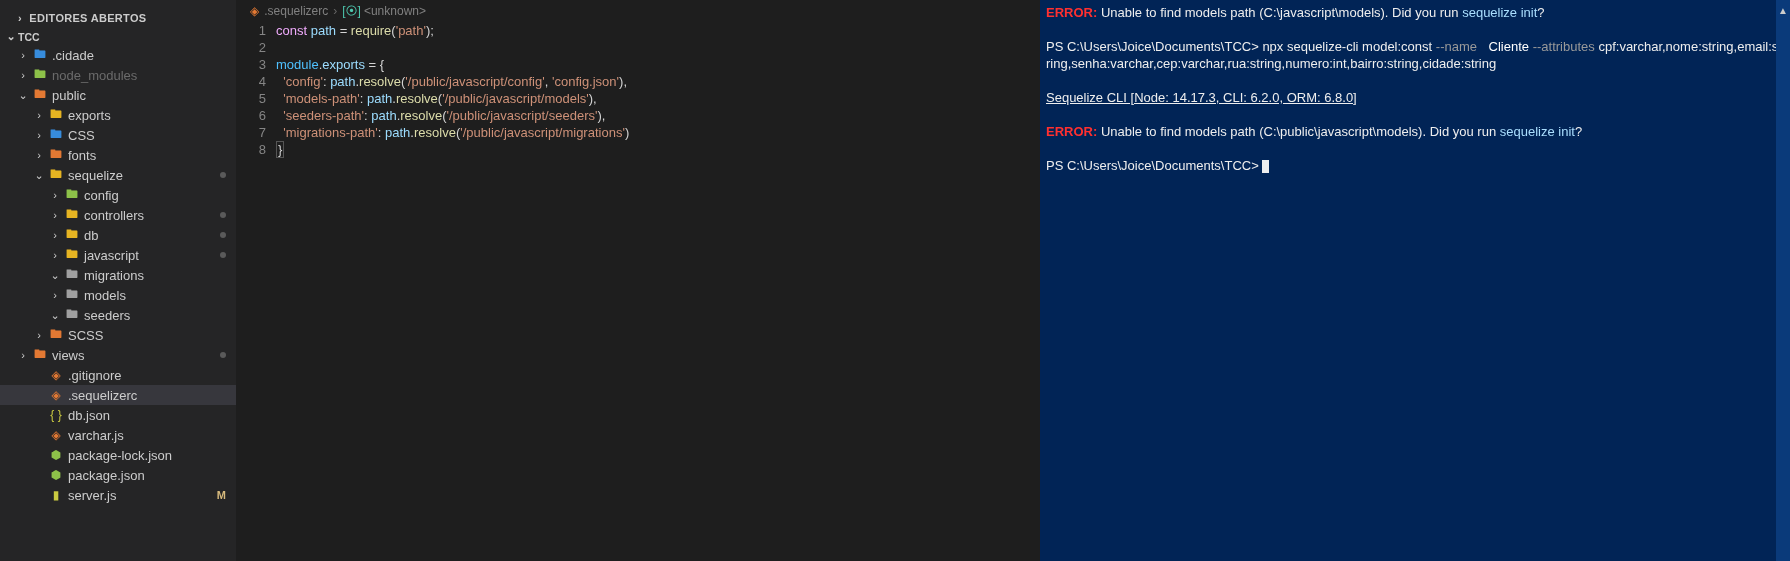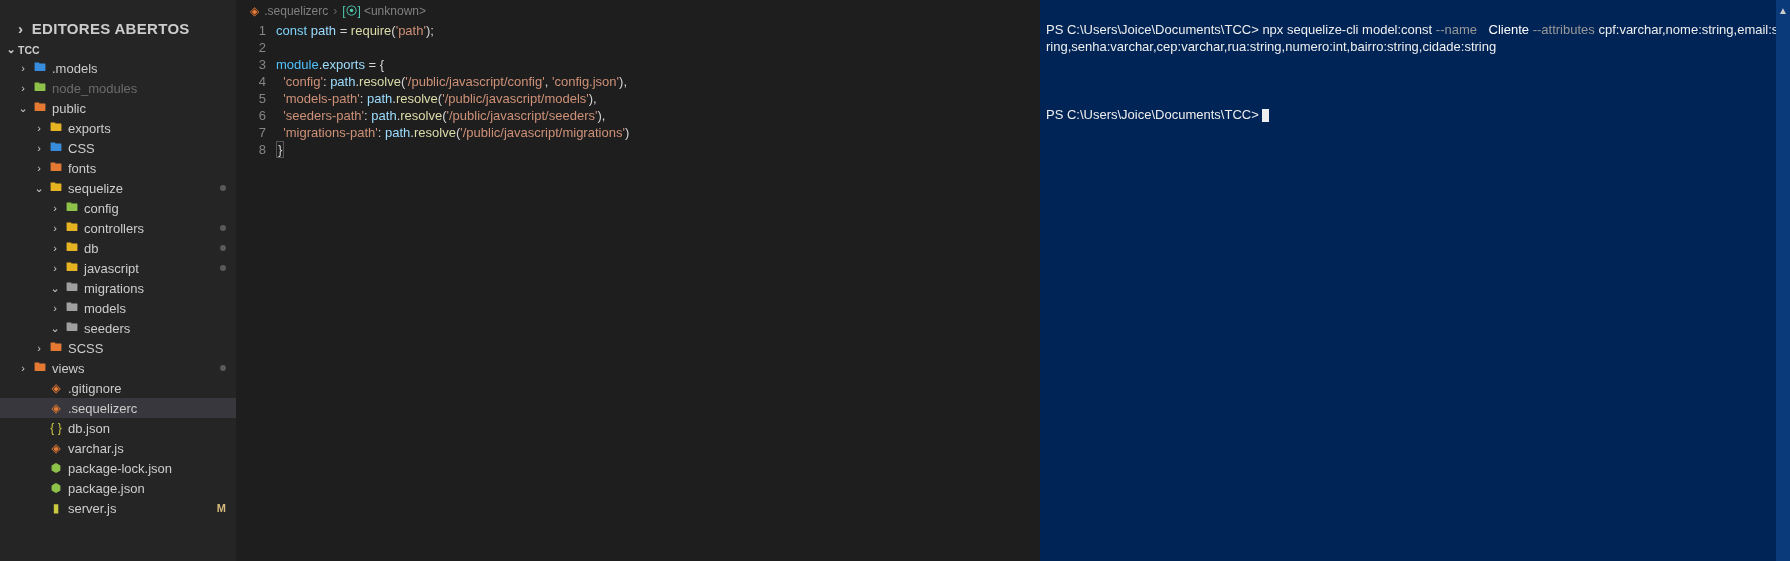--- a/index.html
+++ b/index.html
@@ -1,18 +1,18 @@
 <!DOCTYPE html>
 <html><head>
 <meta charset="utf-8">
 <style>
 * { margin:0; padding:0; box-sizing:border-box; font-family:"Segoe UI",Arial,sans-serif; }
 body { background:#1e1e1e; color:#ccc; width:1790px; height:561px; overflow:hidden; display:flex; font-size:13px; }
 .sidebar { width:236px; background:#252526; display:flex; flex-direction:column; overflow-y:auto; }
-.sb-header { font-size:15px; font-weight:700; color:#ccc; padding:20px 8px 4px 18px; letter-spacing:.3px; text-transform:uppercase; }
+.sb-header { font-size:11px; font-weight:700; color:#ccc; padding:12px 8px 4px 18px; letter-spacing:.3px; text-transform:uppercase; }
 .sb-proj { display:flex; align-items:center; padding:2px 8px 2px 4px; font-size:10.5px; font-weight:700; color:#ccc; text-transform:uppercase; cursor:pointer; }
 .tree-row { display:flex; align-items:center; height:20px; cursor:pointer; position:relative; padding-right:14px; }
 .tree-row.active { background:#37373d; }
 .chev { width:14px; text-align:center; font-size:11px; color:#ccc; }
 .chev.blank { color:transparent; }
 .ic { margin:0 4px 0 2px; width:16px; text-align:center; font-size:12px; display:inline-block; }
 .ic.folder-blue { color:#378cdc; }
 .ic.folder-green { color:#8dc149; }
 .ic.folder-yell { color:#e6b422; }
 .ic.folder-orange { color:#e37933; }
@@ -28,21 +28,21 @@
 .crumbs { height:22px; display:flex; align-items:center; padding:0 14px; color:#808080; font-size:12px; }
 .crumb-ic { color:#e37933; margin-right:5px; }
 .crumb-sep { margin:0 5px; color:#666; }
 .crumb-el { color:#808080; }
 .crumb-sym { color:#4ec9b0; margin-right:3px; }
 .editor { display:flex; font-family:Consolas,"Courier New",monospace; font-size:13px; line-height:17px; }
 .gutter { width:40px; text-align:right; color:#858585; padding-right:10px; user-select:none; }
 .gutter div { height:17px; }
 .code { color:#d4d4d4; white-space:pre; }
 .code div { height:17px; }
-.kw2 { color:#7dd3fc; }
+.kw2 { color:#f0abfc; }
 .var { color:#9cdcfe; }
 .fn { color:#dcdcaa; }
 .str { color:#ce9178; }
 .mod { color:#4fc1ff; }
 .code-brace-hl { border:1px solid #555; padding:0 1px; }
 .term { width:750px; background:#012456; color:#eee; font-family:Consolas,"Courier New",monospace; font-size:13px; line-height:17px; padding:4px 6px; overflow:hidden; position:relative; }
 .tline { white-space:pre-wrap; word-break:break-all; }
 .err { color:#ff3030; font-weight:600; }
 .cmd { color:#aadfff; }
 .flag { color:#999; }
@@ -61,21 +61,21 @@
     <span>Editores Abertos</span>
   </div>
   <div class="sb-proj">
     <span class="chev">⌄</span>
     <span>TCC</span>
   </div>
   <div id="tree">
       <div class="tree-row" style="padding-left: 16px;">
         <span class="chev">›</span>
         <span class="ic folder-blue">🖿</span>
-        <span class="name">.models</span>
+        <span class="name">.cidade</span>
       </div>
       <div class="tree-row" style="padding-left: 16px;">
         <span class="chev">›</span>
         <span class="ic folder-green">🖿</span>
         <span class="name dim">node_modules</span>
       </div>
       <div class="tree-row" style="padding-left: 16px;">
         <span class="chev">⌄</span>
         <span class="ic folder-orange">🖿</span>
         <span class="name">public</span>
@@ -207,23 +207,26 @@
         <div>6</div>
         <div>7</div>
         <div>8</div>
       </div>
     <div class="code" id="code"><div><span class="kw2">const</span> <span class="var">path</span> = <span class="fn">require</span>(<span class="str">'path'</span>);</div><div></div><div><span class="mod">module</span>.<span class="var">exports</span> = {</div><div>  <span class="str">'config'</span>: <span class="var">path</span>.<span class="fn">resolve</span>(<span class="str">'/public/javascript/config'</span>, <span class="str">'config.json'</span>),</div><div>  <span class="str">'models-path'</span>: <span class="var">path</span>.<span class="fn">resolve</span>(<span class="str">'/public/javascript/models'</span>),</div><div>  <span class="str">'seeders-path'</span>: <span class="var">path</span>.<span class="fn">resolve</span>(<span class="str">'/public/javascript/seeders'</span>),</div><div>  <span class="str">'migrations-path'</span>: <span class="var">path</span>.<span class="fn">resolve</span>(<span class="str">'/public/javascript/migrations'</span>)</div><div><span class="code-brace-hl">}</span></div></div>
   </div>
 </div>
 
 <div class="term">
   <div id="termlines">
+      <div class="tline"><span class="err">ERROR:</span> Unable to find models path (C:\javascript\models). Did you run <span class="cmd">sequelize init</span>?</div>
       <div class="tline">&nbsp;</div>
       <div class="tline">PS C:\Users\Joice\Documents\TCC&gt; <span>npx sequelize-cli model:const </span><span class="flag">--name </span><span class="argn">Cliente </span><span class="flag">--attributes </span>cpf:varchar,nome:string,email:string,senha:varchar,cep:varchar,rua:string,numero:int,bairro:string,cidade:string</div>
       <div class="tline">&nbsp;</div>
-      <div class="tline">&nbsp;</div>
+      <div class="tline"><span class="underline">Sequelize CLI [Node: 14.17.3, CLI: 6.2.0, ORM: 6.8.0]</span></div>
+      <div class="tline">&nbsp;</div>
+      <div class="tline"><span class="err">ERROR:</span> Unable to find models path (C:\public\javascript\models). Did you run <span class="cmd">sequelize init</span>?</div>
       <div class="tline">&nbsp;</div>
       <div class="tline">PS C:\Users\Joice\Documents\TCC&gt; <span class="cursor"></span></div>
     </div>
   <div class="term-scroll">
     <span class="term-scroll-up">▲</span>
   </div>
 </div>
 
 </body></html>

